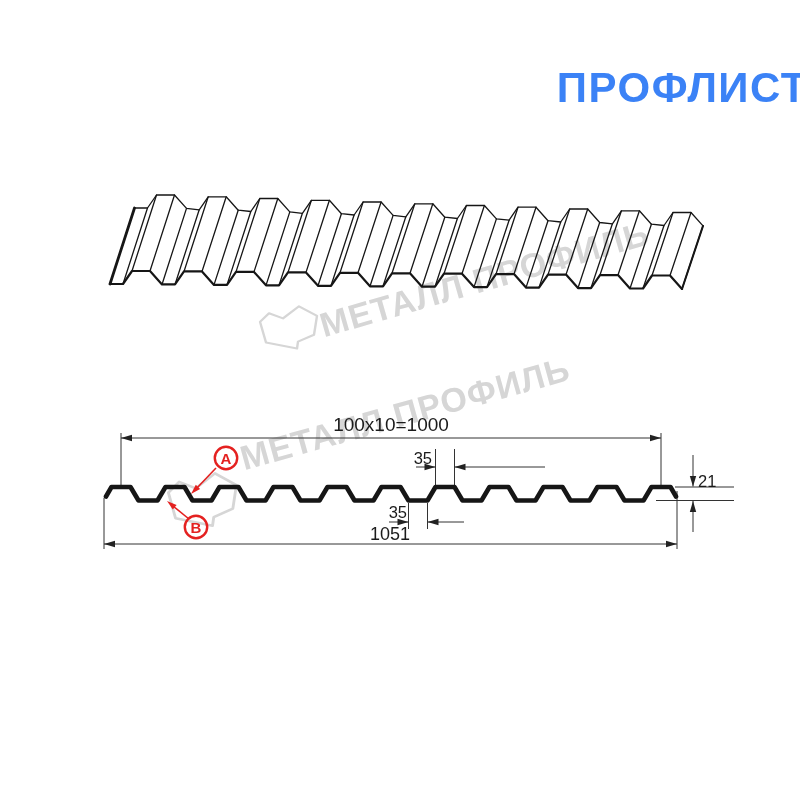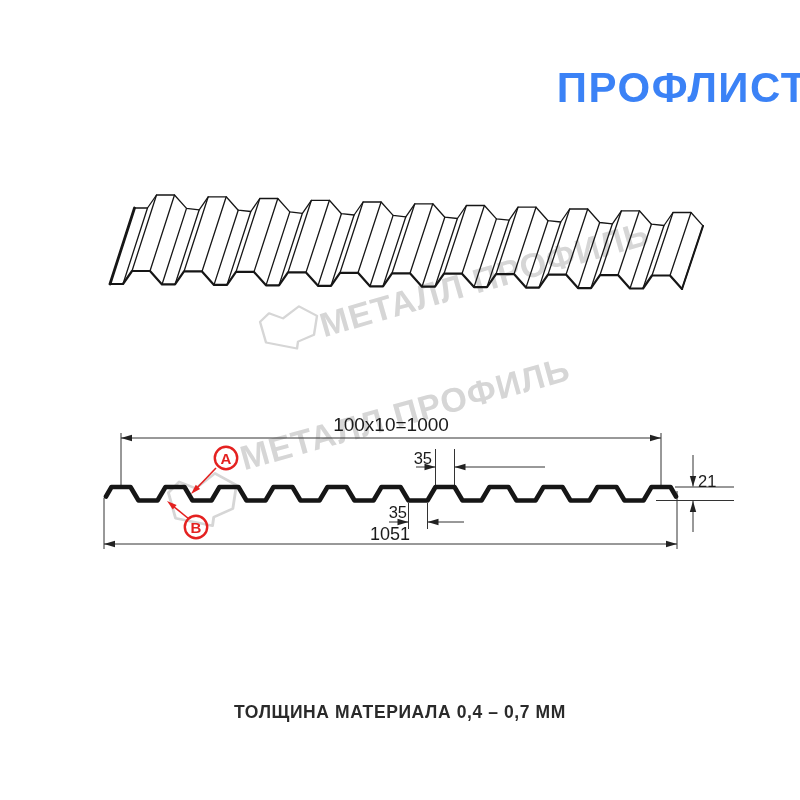--- a/index.html
+++ b/index.html
@@ -167,14 +167,13 @@
     </g>
 
     <g>
       <line class="redline" x1="189" y1="519" x2="173" y2="506"></line>
       <polygon class="redfill" points="167,501 176.6,505 172.8,509.6"></polygon>
       <circle class="redcircle" cx="196" cy="527" r="11.2"></circle>
       <text class="redletter" x="196" y="532.5">B</text>
     </g>
   </svg>
 
-  <div class="footer">ТОЛЩИНА МАТЕРИАЛА 0,4 – 0,7 ММ</div>
 </div>
 
 </body></html>

